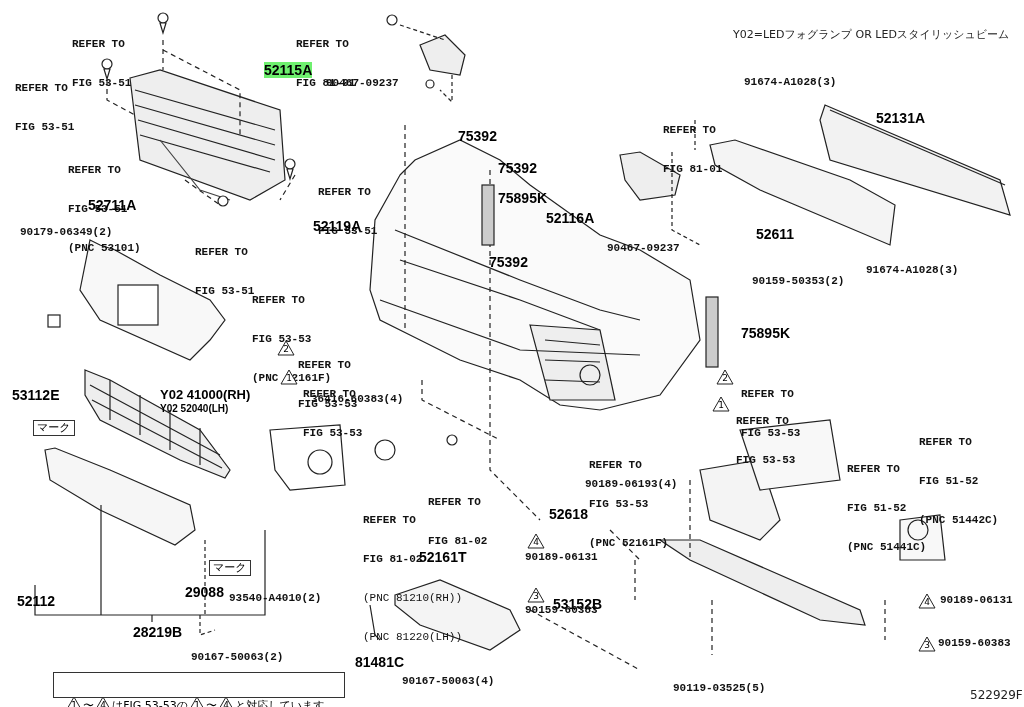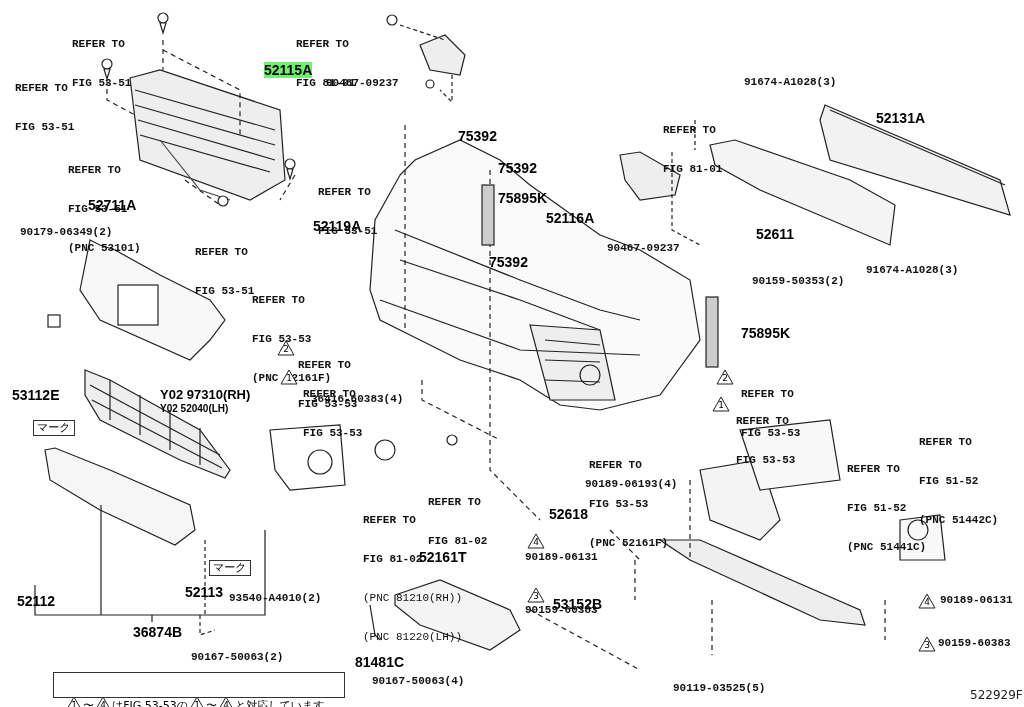--- a/index.html
+++ b/index.html
@@ -127,20 +127,21 @@
   </g>
   <g stroke-dasharray="5,4">
     <path d="M690 480 L690 560"></path>
     <path d="M635 560 L635 600"></path>
     <path d="M712 600 L712 655"></path>
     <path d="M610 530 L640 560 M530 610 L640 670"></path>
     <path d="M885 600 L885 640"></path>
   </g>
 </svg>
 
+<div class="lbl note" style="left:733px;top:28px;">Y02=LEDフォグランプ OR LEDスタイリッシュビーム</div>
 
 <div class="lbl" style="left:72px;top:12px;">
   <div>REFER TO</div>
   <div>FIG 53-51</div>
 </div>
 <div class="lbl" style="left:15px;top:56px;">
   <div>REFER TO</div>
   <div>FIG 53-51</div>
 </div>
 <div class="lbl" style="left:68px;top:138px;">
@@ -250,32 +251,32 @@
 <div class="lbl" style="left:744px;top:76px;">91674-A1028(3)</div>
 <div class="lbl big" style="left:876px;top:110px;">52131A</div>
 <div class="lbl big" style="left:756px;top:226px;">52611</div>
 <div class="lbl" style="left:866px;top:264px;">91674-A1028(3)</div>
 <div class="lbl" style="left:752px;top:275px;">90159-50353(2)</div>
 <div class="lbl big" style="left:741px;top:325px;">75895K</div>
 <div class="lbl big" style="left:88px;top:197px;">52711A</div>
 <div class="lbl" style="left:20px;top:226px;">90179-06349(2)</div>
 <div class="lbl" style="left:311px;top:393px;">36416-60383(4)</div>
 <div class="lbl big" style="left:12px;top:387px;">53112E</div>
-<div class="lbl big" style="left:160px;top:387px;font-size:13px;">Y02 97310(RH)</div>
+<div class="lbl big" style="left:160px;top:387px;font-size:13px;">Y02 41000(RH)</div>
 <div class="lbl big" style="left:160px;top:401px;font-size:10px;">Y02 52040(LH)</div>
 <div class="box" style="left:33px;top:420px;">マーク</div>
 <div class="box" style="left:209px;top:560px;">マーク</div>
 <div class="lbl big" style="left:17px;top:593px;">52112</div>
-<div class="lbl big" style="left:185px;top:584px;">52113</div>
+<div class="lbl big" style="left:185px;top:584px;">29088</div>
 <div class="lbl" style="left:229px;top:592px;">93540-A4010(2)</div>
-<div class="lbl big" style="left:133px;top:624px;">36874B</div>
+<div class="lbl big" style="left:133px;top:624px;">28219B</div>
 <div class="lbl" style="left:191px;top:651px;">90167-50063(2)</div>
 <div class="lbl big" style="left:419px;top:549px;">52161T</div>
 <div class="lbl big" style="left:355px;top:654px;">81481C</div>
-<div class="lbl" style="left:372px;top:675px;">90167-50063(4)</div>
+<div class="lbl" style="left:402px;top:675px;">90167-50063(4)</div>
 <div class="lbl big" style="left:553px;top:596px;">53152B</div>
 <div class="lbl big" style="left:549px;top:506px;">52618</div>
 <div class="lbl" style="left:585px;top:478px;">90189-06193(4)</div>
 
 <div class="tri" style="left:527px;top:533px;">
   <svg width="18" height="16">
         <polygon points="9,1 17,15 1,15" fill="#fff" stroke="#222"></polygon>
       </svg>
   <span>4</span>
 </div>

